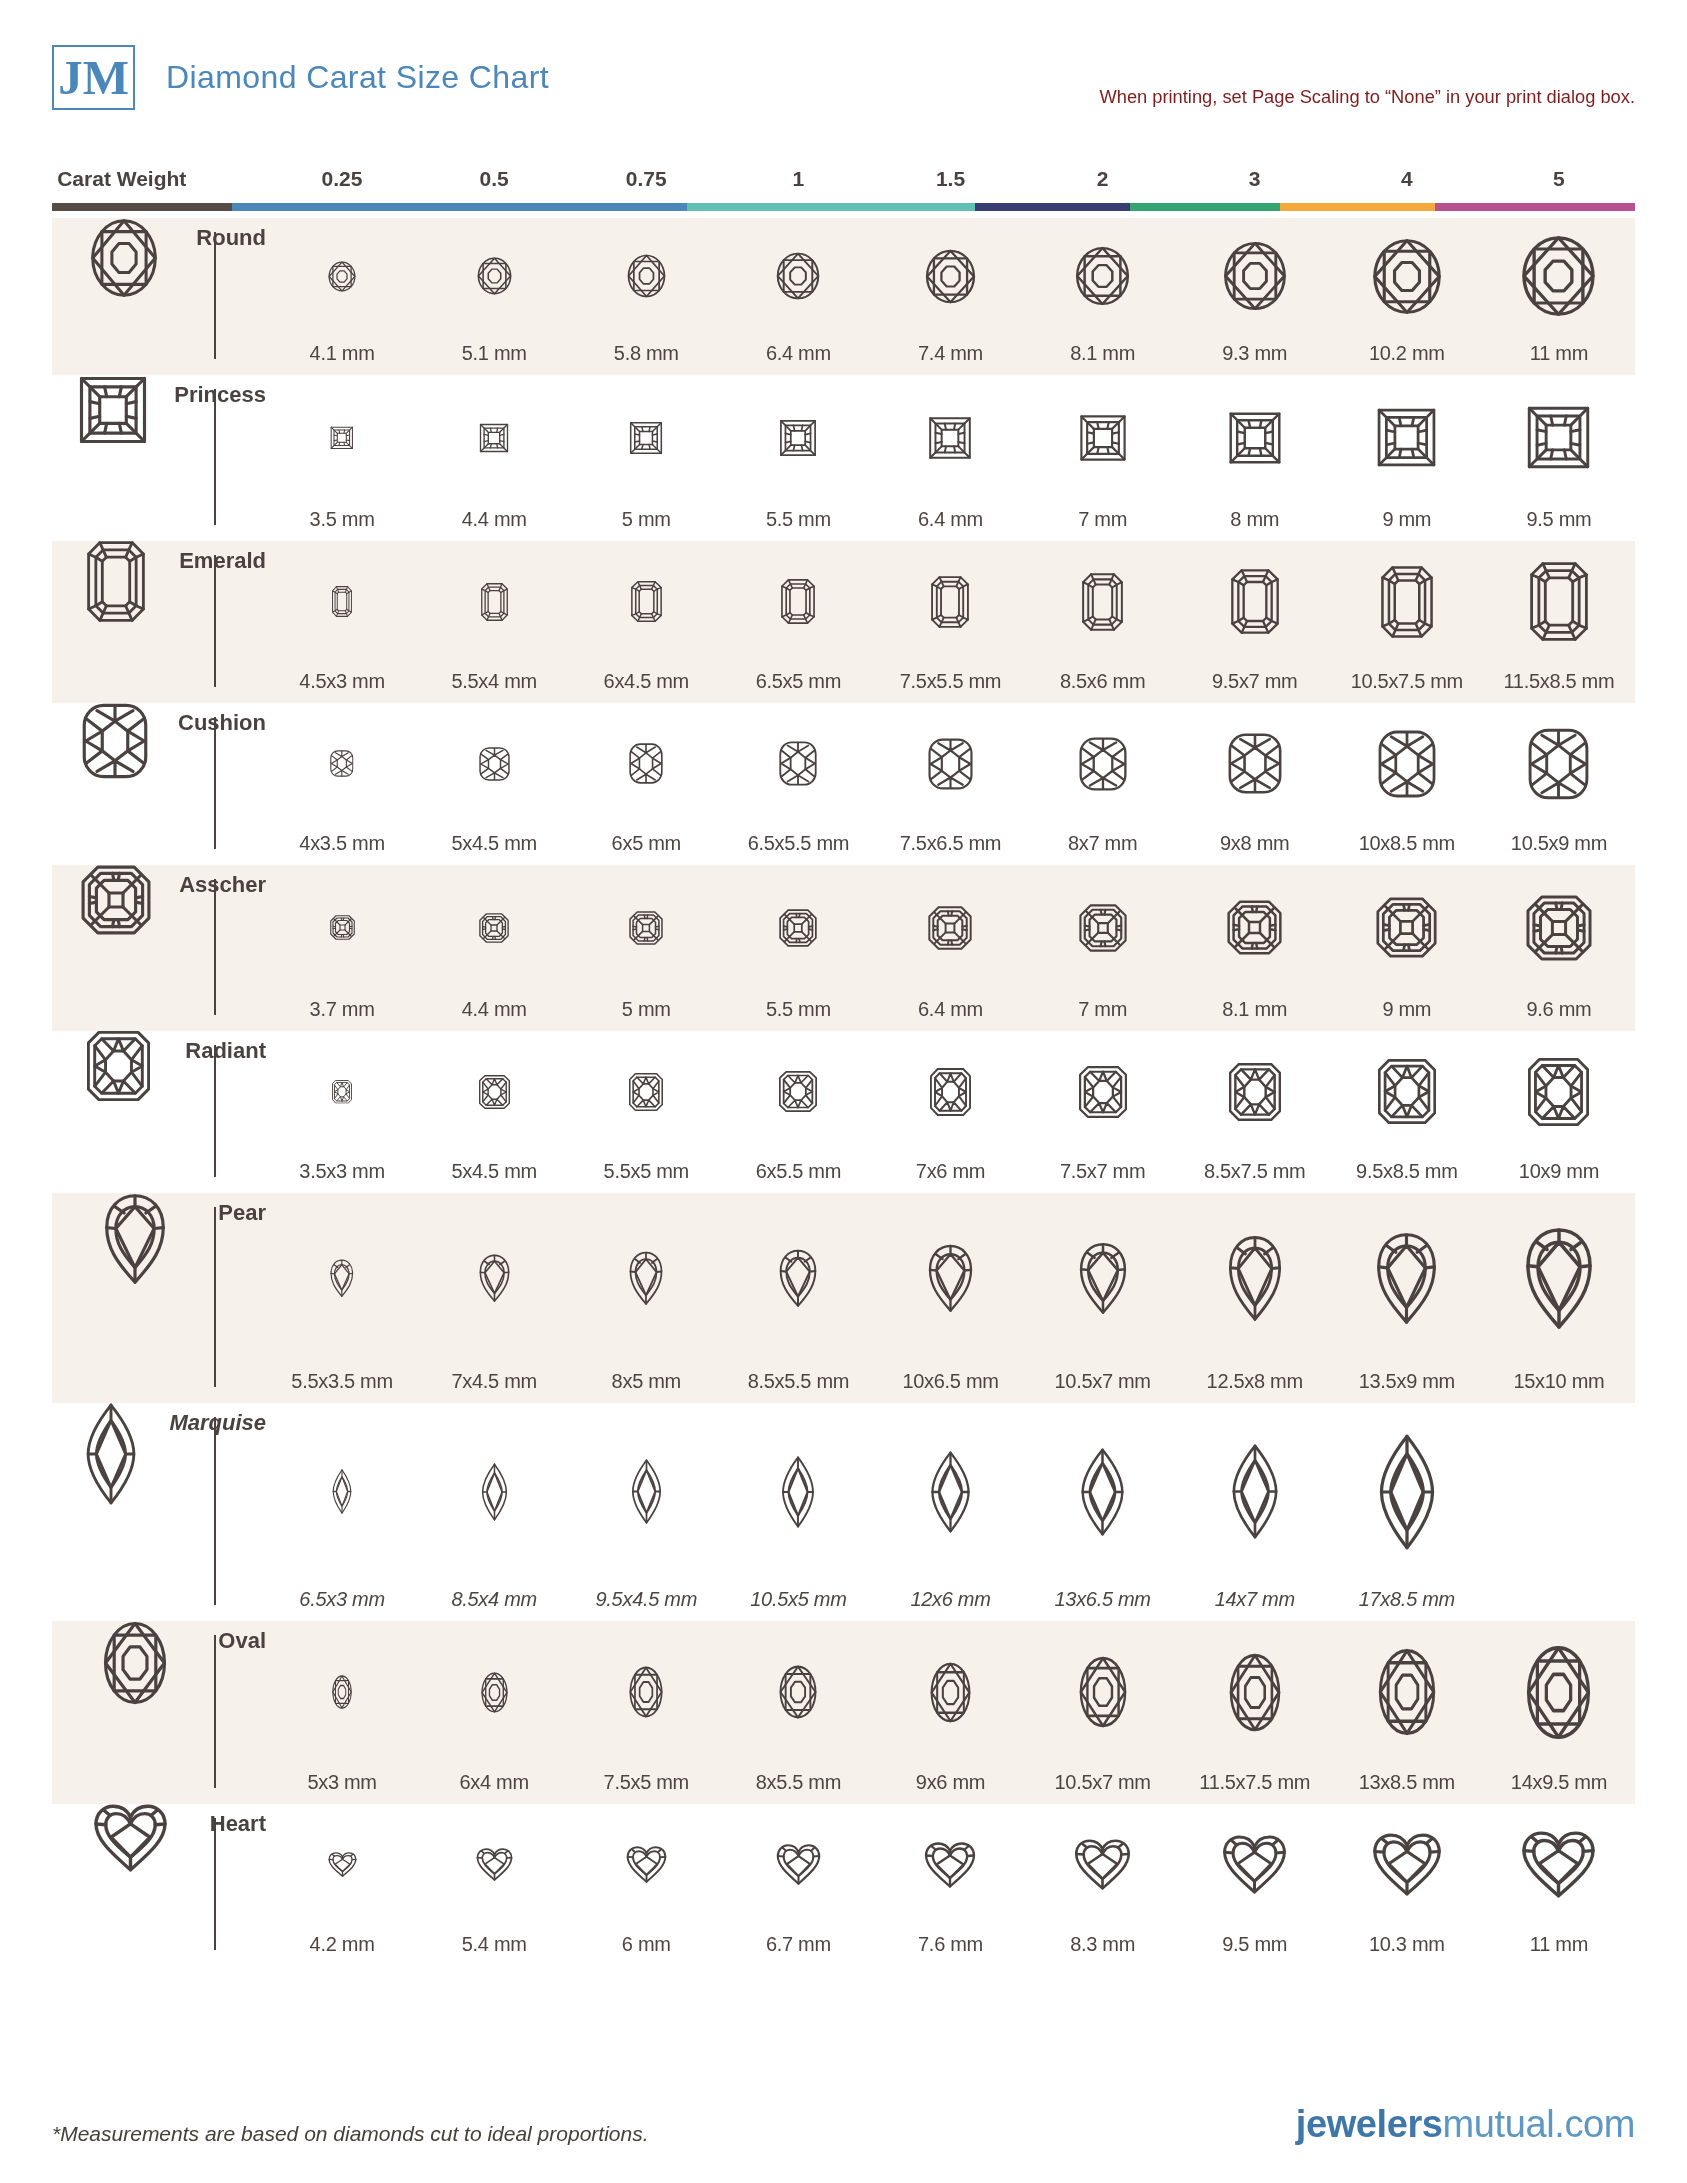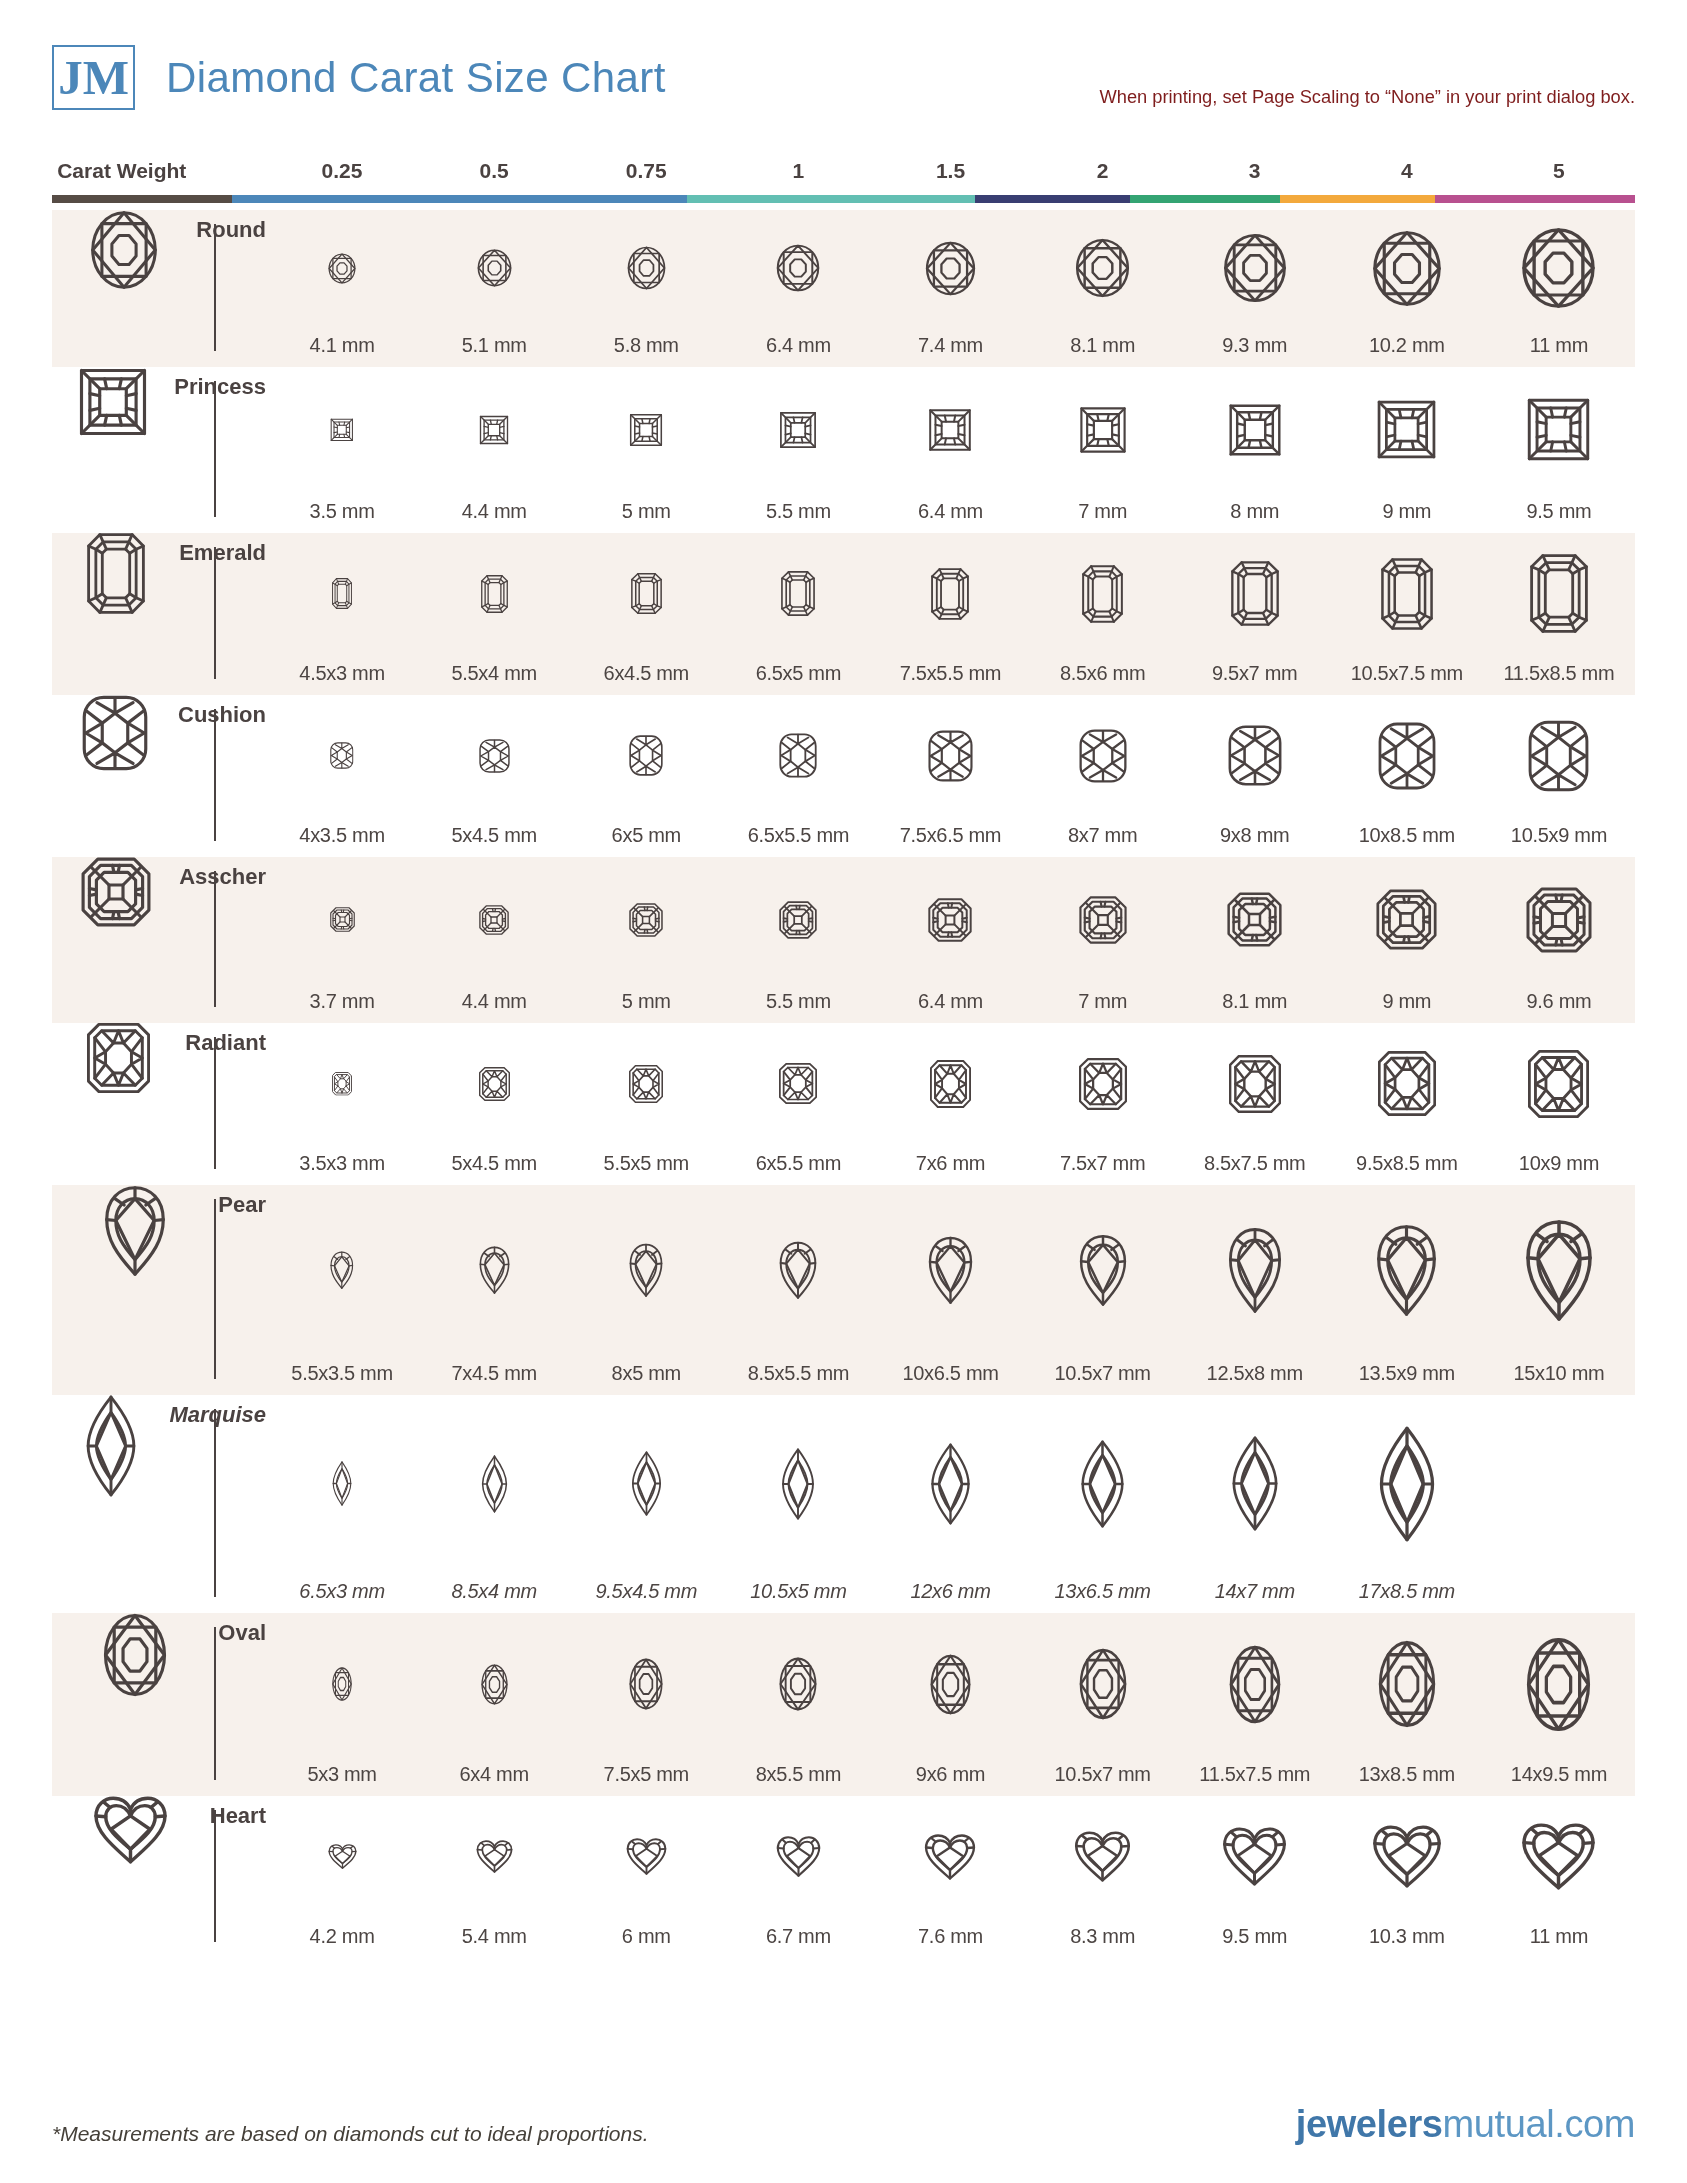--- a/index.html
+++ b/index.html
@@ -4,26 +4,26 @@
 <style>
   html,body{margin:0;padding:0;background:#ffffff;}
   .page{position:relative;width:1687px;height:2184px;box-sizing:border-box;padding:0 52px;
         display:flex;flex-direction:column;background:#ffffff;overflow:hidden;
         font-family:"Liberation Sans",sans-serif;color:#4a4241;}
   
   .top{display:flex;align-items:center;margin-top:45px;}
   .logo{width:83px;height:65px;border:2.6px solid #4c87b9;box-sizing:border-box;
         display:flex;align-items:center;justify-content:center;
         font-family:"Liberation Serif",serif;font-weight:700;font-size:49px;color:#4c87b9;}
-  .title{font-size:42px;color:#4c87b9;margin-left:31px;font-weight:400;letter-spacing:0.4px;}
+  .title{font-size:32px;color:#4c87b9;margin-left:31px;font-weight:400;letter-spacing:0.4px;}
   .print-note{margin-left:auto;align-self:flex-end;margin-bottom:1.7px;font-size:18.3px;color:#7f1d1d;}
   
   .table-head{display:grid;grid-template-columns:214px repeat(9,1fr);margin-top:49px;align-items:end;}
   .corner{font-weight:700;font-size:21px;padding-left:5.2px;}
-  .col-label{text-align:center;font-weight:700;font-size:21px;}
+  .col-label{text-align:center;font-weight:700;font-size:21px;margin-top:8px;}
   .color-bar{display:flex;height:7.9px;margin-top:12.2px;}
   .color-bar span{height:100%;}
   
   .rows{margin-top:7px;}
   .row{display:grid;grid-template-columns:214px repeat(9,1fr);}
   .row.cream{background:#f7f1ec;}
   .shape-cell{position:relative;display:flex;align-items:flex-start;
               justify-content:flex-end;padding-bottom:10.5px;}
   .divider{position:absolute;left:162px;top:14px;bottom:15.7px;width:1.7px;background:#4a4241;}
   .icon-wrap{flex:1;display:flex;align-items:center;justify-content:center;}

